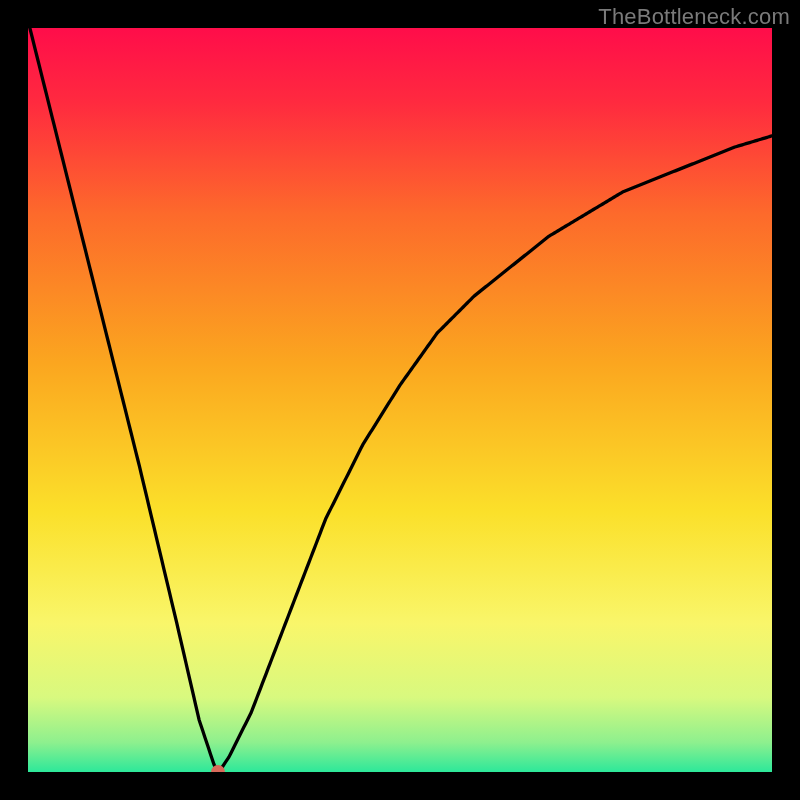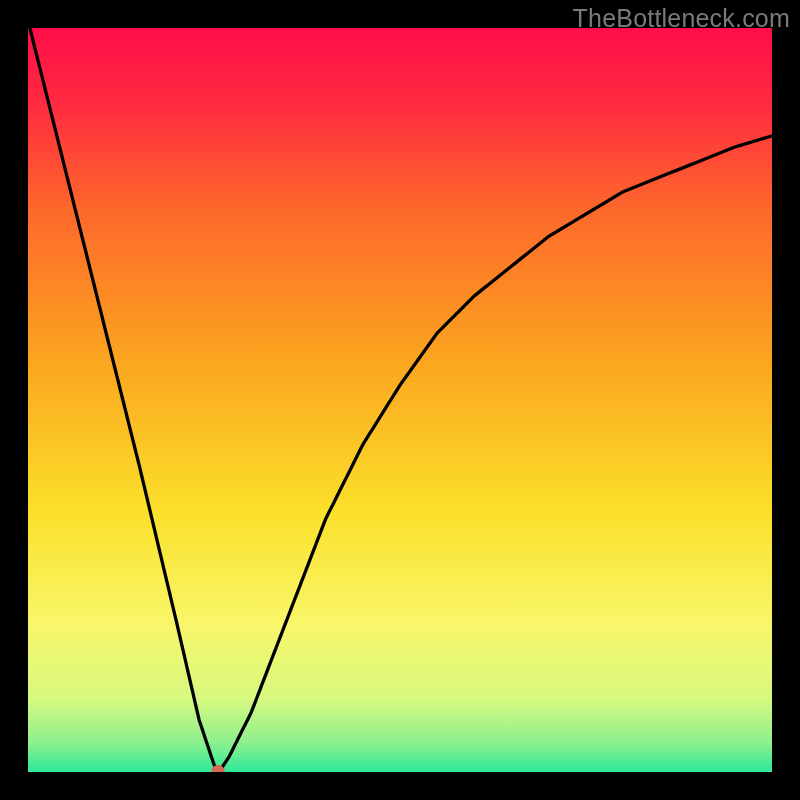--- a/index.html
+++ b/index.html
@@ -29,21 +29,21 @@
   }
   .gradient-bg {
     position: absolute;
     inset: 0;
   }
   .watermark {
     position: absolute;
     top: 4px;
     right: 10px;
     color: #7a7a7a;
-    font-size: 25px;
+    font-size: 22px;
     font-weight: 500;
     letter-spacing: 0.2px;
   }
   svg.curve {
     position: absolute;
     inset: 0;
     width: 100%;
     height: 100%;
   }
   .dot {

